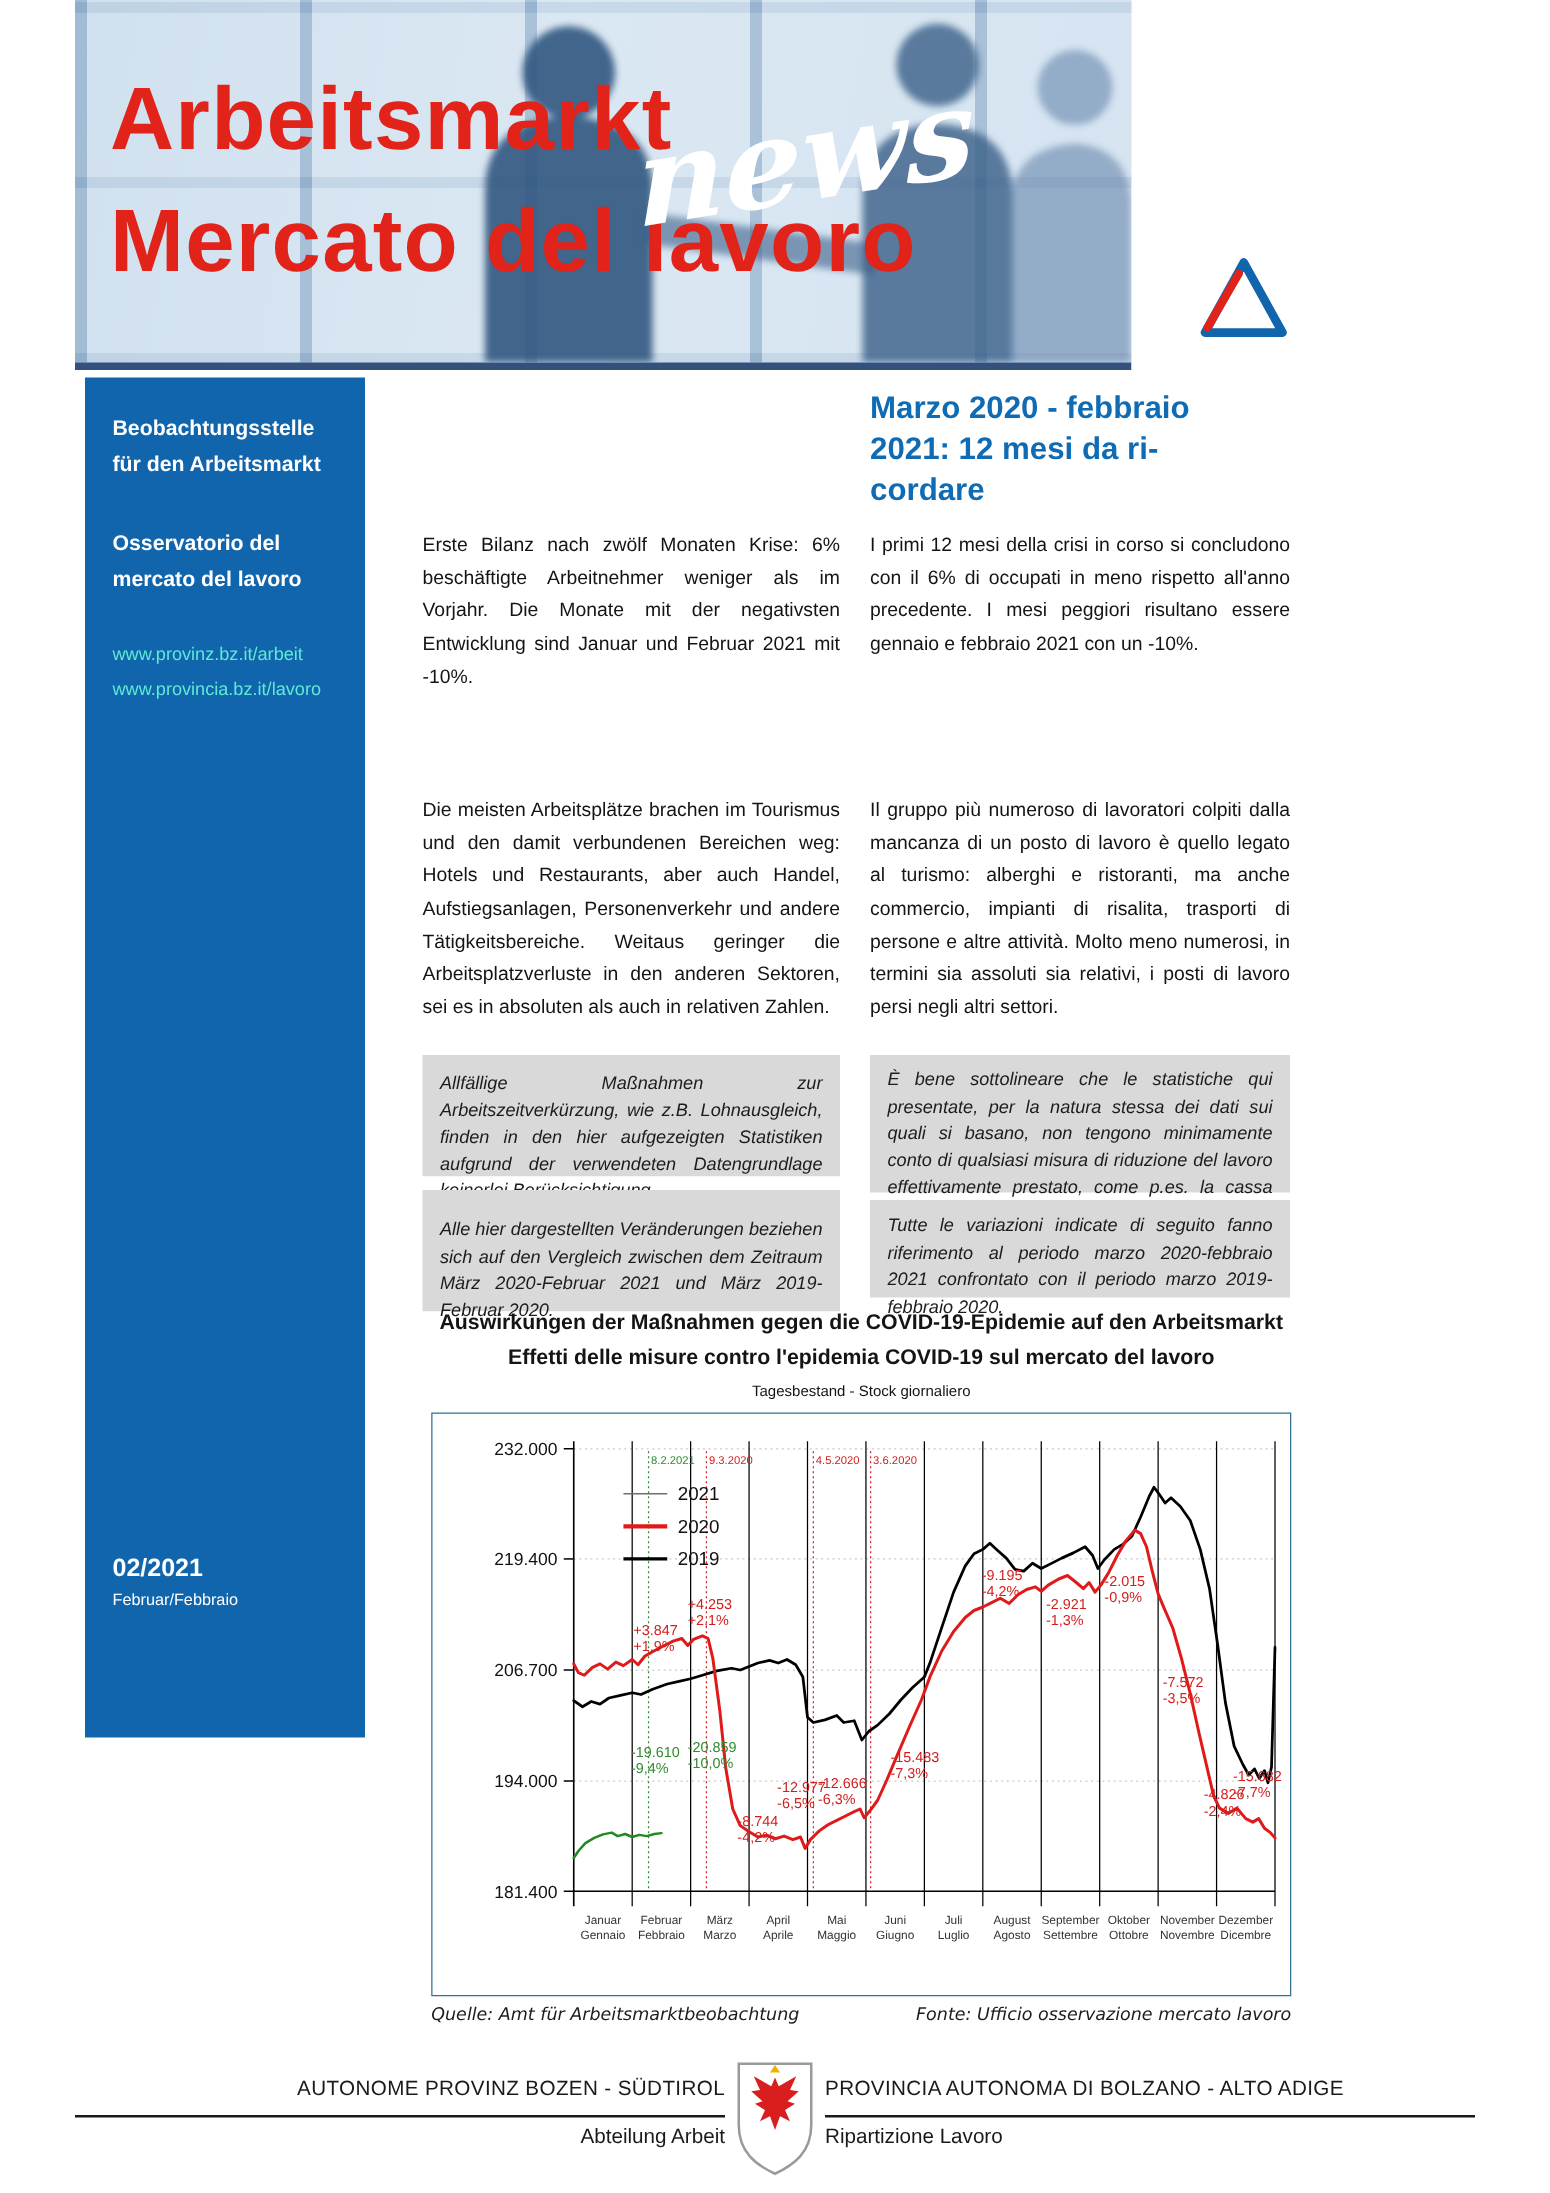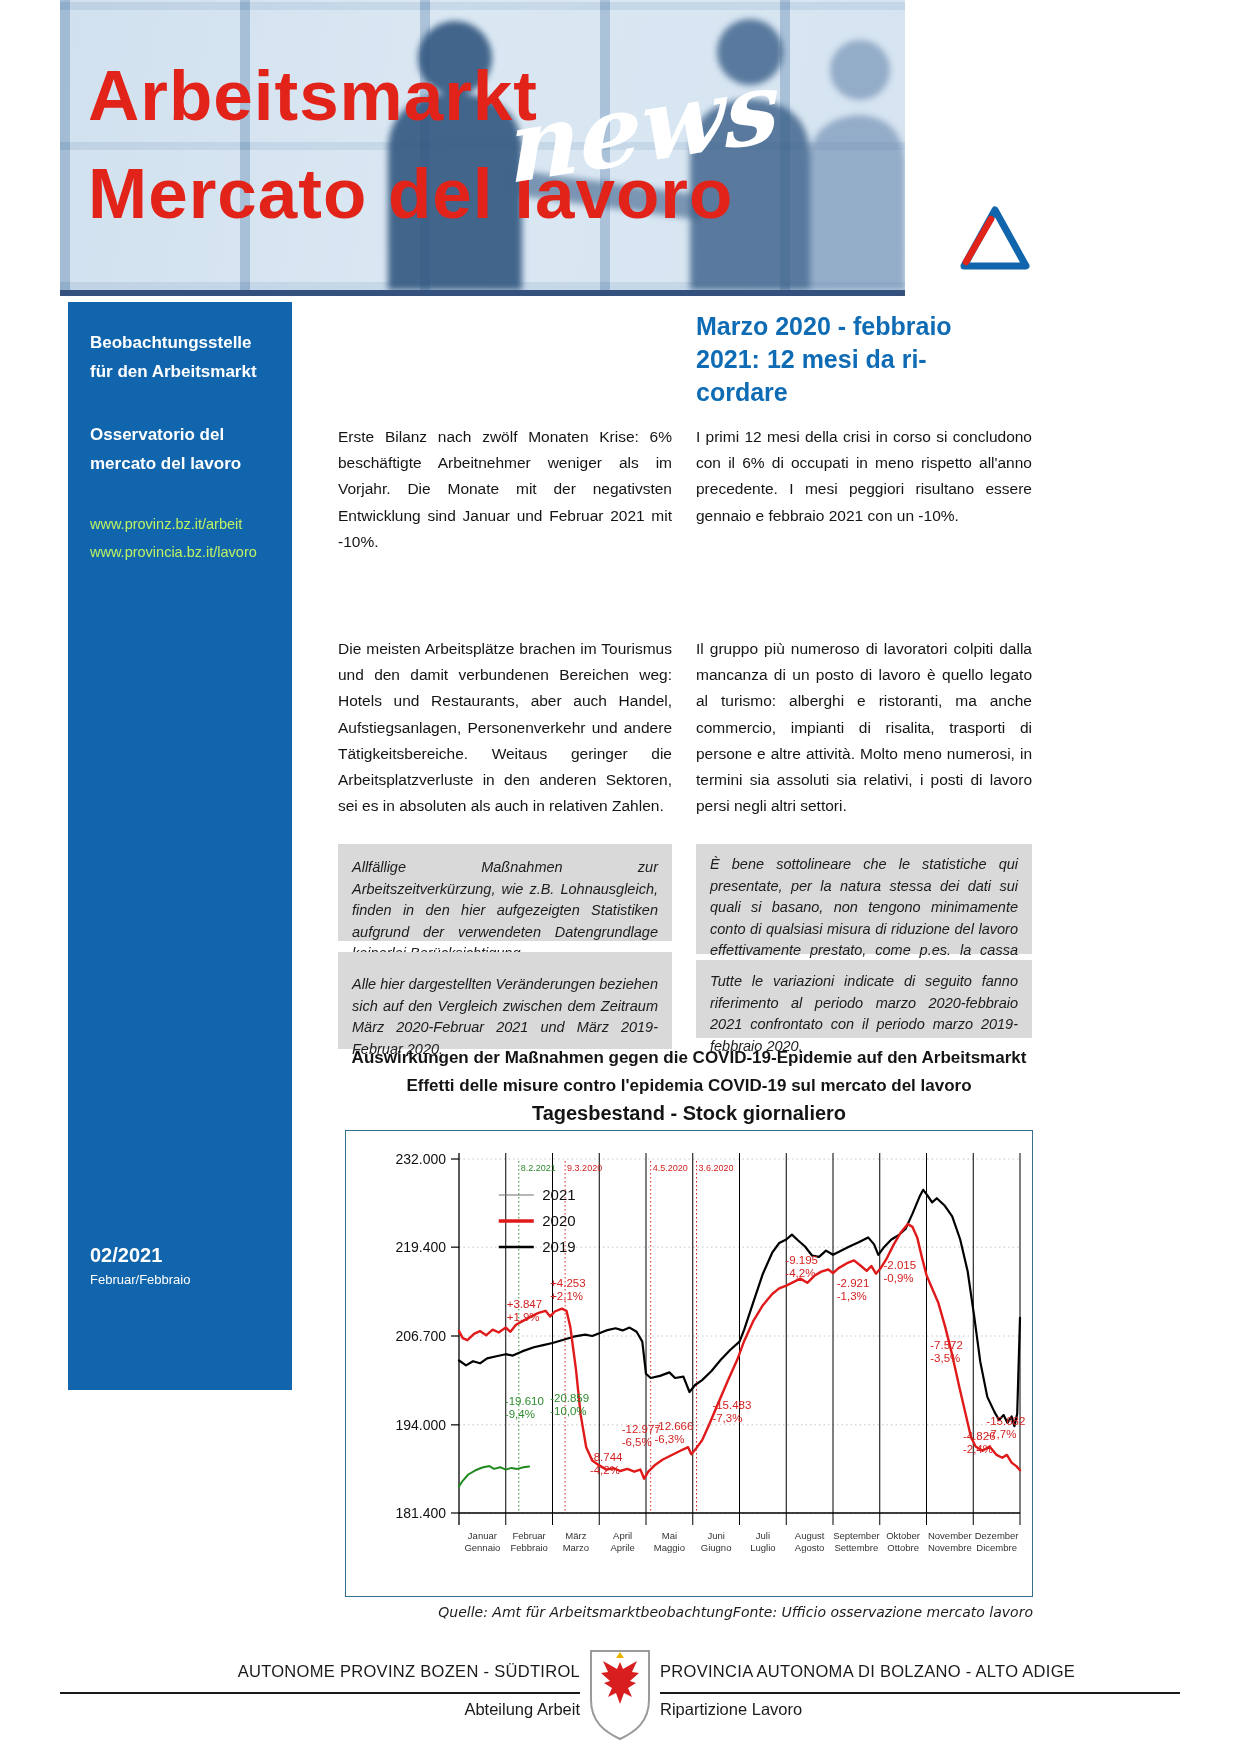--- a/index.html
+++ b/index.html
@@ -23,41 +23,41 @@
               transform:rotate(-9deg) skewX(-8deg);white-space:nowrap;}
 
   
   .logo{position:absolute;left:958px;top:203px;}
 
   
   .sidebar{position:absolute;left:68px;top:302px;width:224px;height:1088px;background:#1165ac;color:#fff;}
   .sb-block{position:absolute;left:22px;width:190px;font-weight:700;font-size:17px;line-height:29px;white-space:pre-line;}
   .sb-org-de{top:26px;}
   .sb-org-it{top:118px;}
-  .sb-links{position:absolute;left:22px;top:208px;width:195px;font-size:14.5px;line-height:28px;color:#bef264;}
+  .sb-links{position:absolute;left:22px;top:208px;width:195px;font-size:14.5px;line-height:28px;color:#5eead4;}
   .sb-links div{cursor:pointer;}
   .sb-issue{position:absolute;left:22px;top:942px;font-size:20px;font-weight:700;}
   .sb-issue-sub{position:absolute;left:22px;top:970px;font-size:13px;font-weight:400;}
 
   
   .abs{position:absolute;}
   .col-title{width:340px;color:#0f6cb4;font-weight:700;font-size:25px;line-height:33px;white-space:pre-line;}
   .para{width:334px;font-size:15.5px;line-height:26.2px;text-align:justify;color:#141414;}
   .note{width:306px;background:#d9d9d9;font-style:italic;font-size:14.5px;line-height:21.5px;
         text-align:justify;color:#1c1c1c;padding:13px 14px;}
 
   
   .chart-head{position:absolute;left:345px;top:1044px;width:688px;text-align:center;}
   .chart-head .h1{font-weight:700;font-size:17px;line-height:28px;}
   .chart-head .h2{font-weight:700;font-size:17px;line-height:28px;}
-  .chart-head .h3{font-size:20px;line-height:26px;font-weight:bold;}
+  .chart-head .h3{font-size:12px;line-height:26px;}
   .chart-box{position:absolute;left:345px;top:1130px;width:688px;height:467px;background:#fff;
              border:1.5px solid #33708f;box-sizing:border-box;}
   .chart-box svg{display:block;}
-  .sources{position:absolute;left:345px;top:1604px;width:688px;display:flex;justify-content:flex-end;
+  .sources{position:absolute;left:345px;top:1604px;width:688px;display:flex;justify-content:space-between;
            font-style:italic;font-size:14px;color:#1c1c1c;font-family:"DejaVu Sans",sans-serif;}
 
   
   .footer{position:absolute;left:60px;top:1648px;width:1120px;height:106px;font-size:16.5px;color:#1a1a1a;}
   .f-top-left{position:absolute;left:0;top:14px;width:520px;text-align:right;letter-spacing:.3px;}
   .f-top-right{position:absolute;left:600px;top:14px;width:520px;text-align:left;letter-spacing:.3px;}
   .f-line{position:absolute;top:44px;border-top:2px solid #1a1a1a;}
   .f-line-l{left:0;width:520px;}
   .f-line-r{left:600px;width:520px;}
   .f-sub-left{position:absolute;left:0;top:52px;width:520px;text-align:right;}

